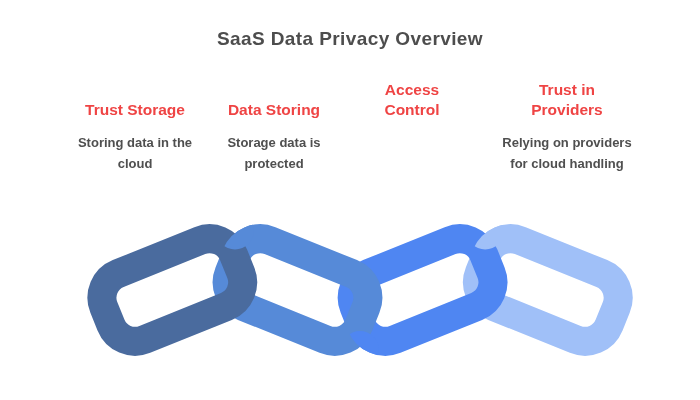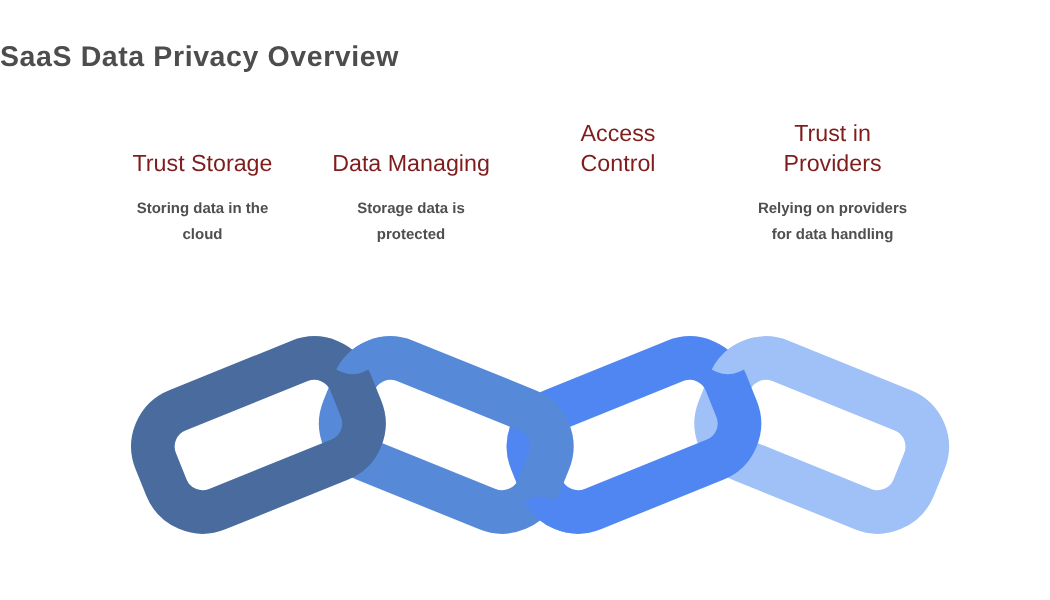--- a/index.html
+++ b/index.html
@@ -13,89 +13,90 @@
     width: 700px;
     height: 400px;
     background: #ffffff;
     overflow: hidden;
   }
   .title {
     position: absolute;
     top: 28px;
     left: 0;
     width: 700px;
+    text-align: center;
     font-size: 19px;
     font-weight: 700;
     letter-spacing: 0.4px;
     color: #4d4d4d;
   }
   .concept-col {
     position: absolute;
     top: 78px;
     width: 170px;
     text-align: center;
   }
   .concept-col .heading {
     min-height: 42px;
     display: flex;
     align-items: flex-end;
     justify-content: center;
     font-size: 15.5px;
-    font-weight: 400;
+    font-weight: 700;
     line-height: 1.28;
-    color: #7f1d1d;
+    color: #ef4444;
     white-space: pre-line;
   }
   .concept-col .desc {
     margin-top: 12px;
-    font-size: 10px;
+    font-size: 13px;
     font-weight: 700;
     line-height: 1.65;
     color: #4f4f4f;
     white-space: pre-line;
   }
   .col-1 { left: 50px; }
   .col-2 { left: 189px; }
   .col-3 { left: 327px; }
-  .col-4 { left: 470px; }
+  .col-4 { left: 482px; }
   .chain-svg {
     position: absolute;
     top: 0;
     left: 0;
   }
 </style>
 </head>
 <body>
 
 <div class="stage">
 
   <div class="title">SaaS Data Privacy Overview</div>
 
   <div class="concept-col col-1">
     <div class="heading">Trust Storage</div>
     <div class="desc">Storing data in the
 cloud</div>
   </div>
 
   <div class="concept-col col-2">
-    <div class="heading">Data Managing</div>
+    <div class="heading">Data Storing</div>
     <div class="desc">Storage data is
 protected</div>
   </div>
 
   <div class="concept-col col-3">
     <div class="heading">Access
 Control</div>
   </div>
 
   <div class="concept-col col-4">
     <div class="heading">Trust in
 Providers</div>
     <div class="desc">Relying on providers
-for data handling</div>
+for cloud handling</div>
   </div>
 
   <svg class="chain-svg" width="700" height="400" viewBox="0 0 700 400">
     <defs>
       <clipPath id="clip-joint-12">
           <circle cx="235" cy="230.5" r="19"></circle>
         </clipPath>
       <clipPath id="clip-joint-23">
           <circle cx="360" cy="350" r="19"></circle>
         </clipPath>

